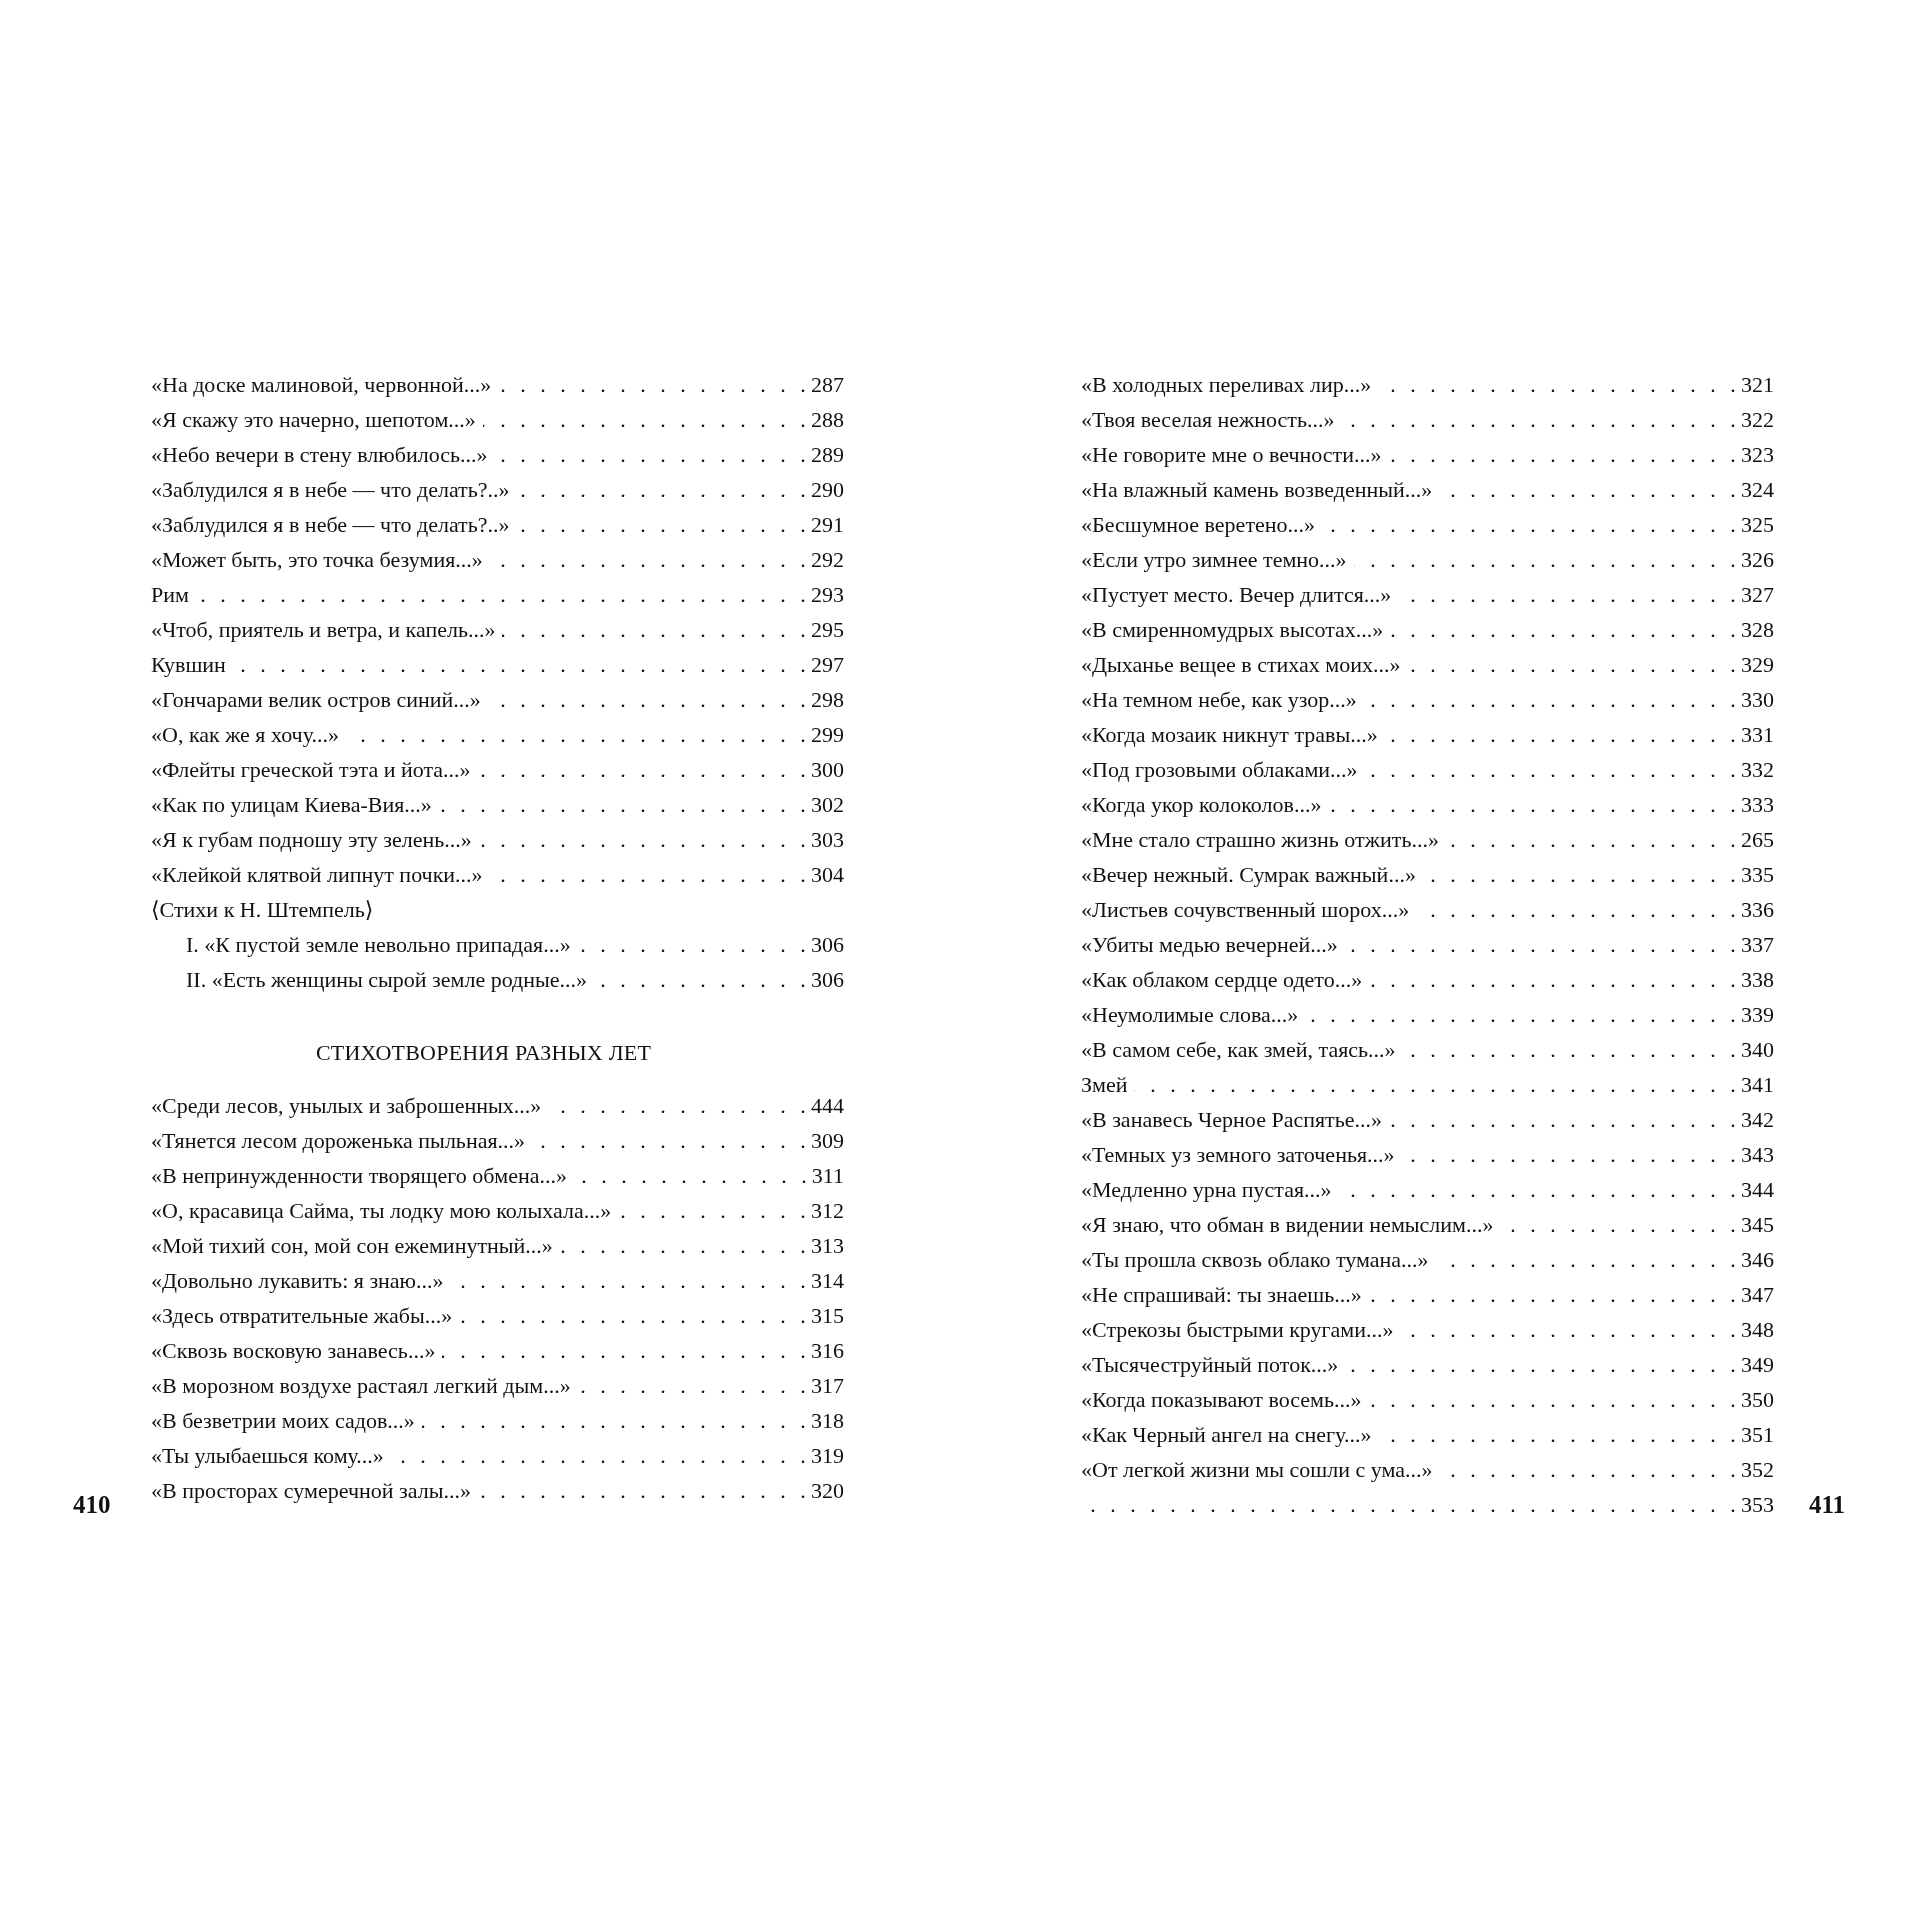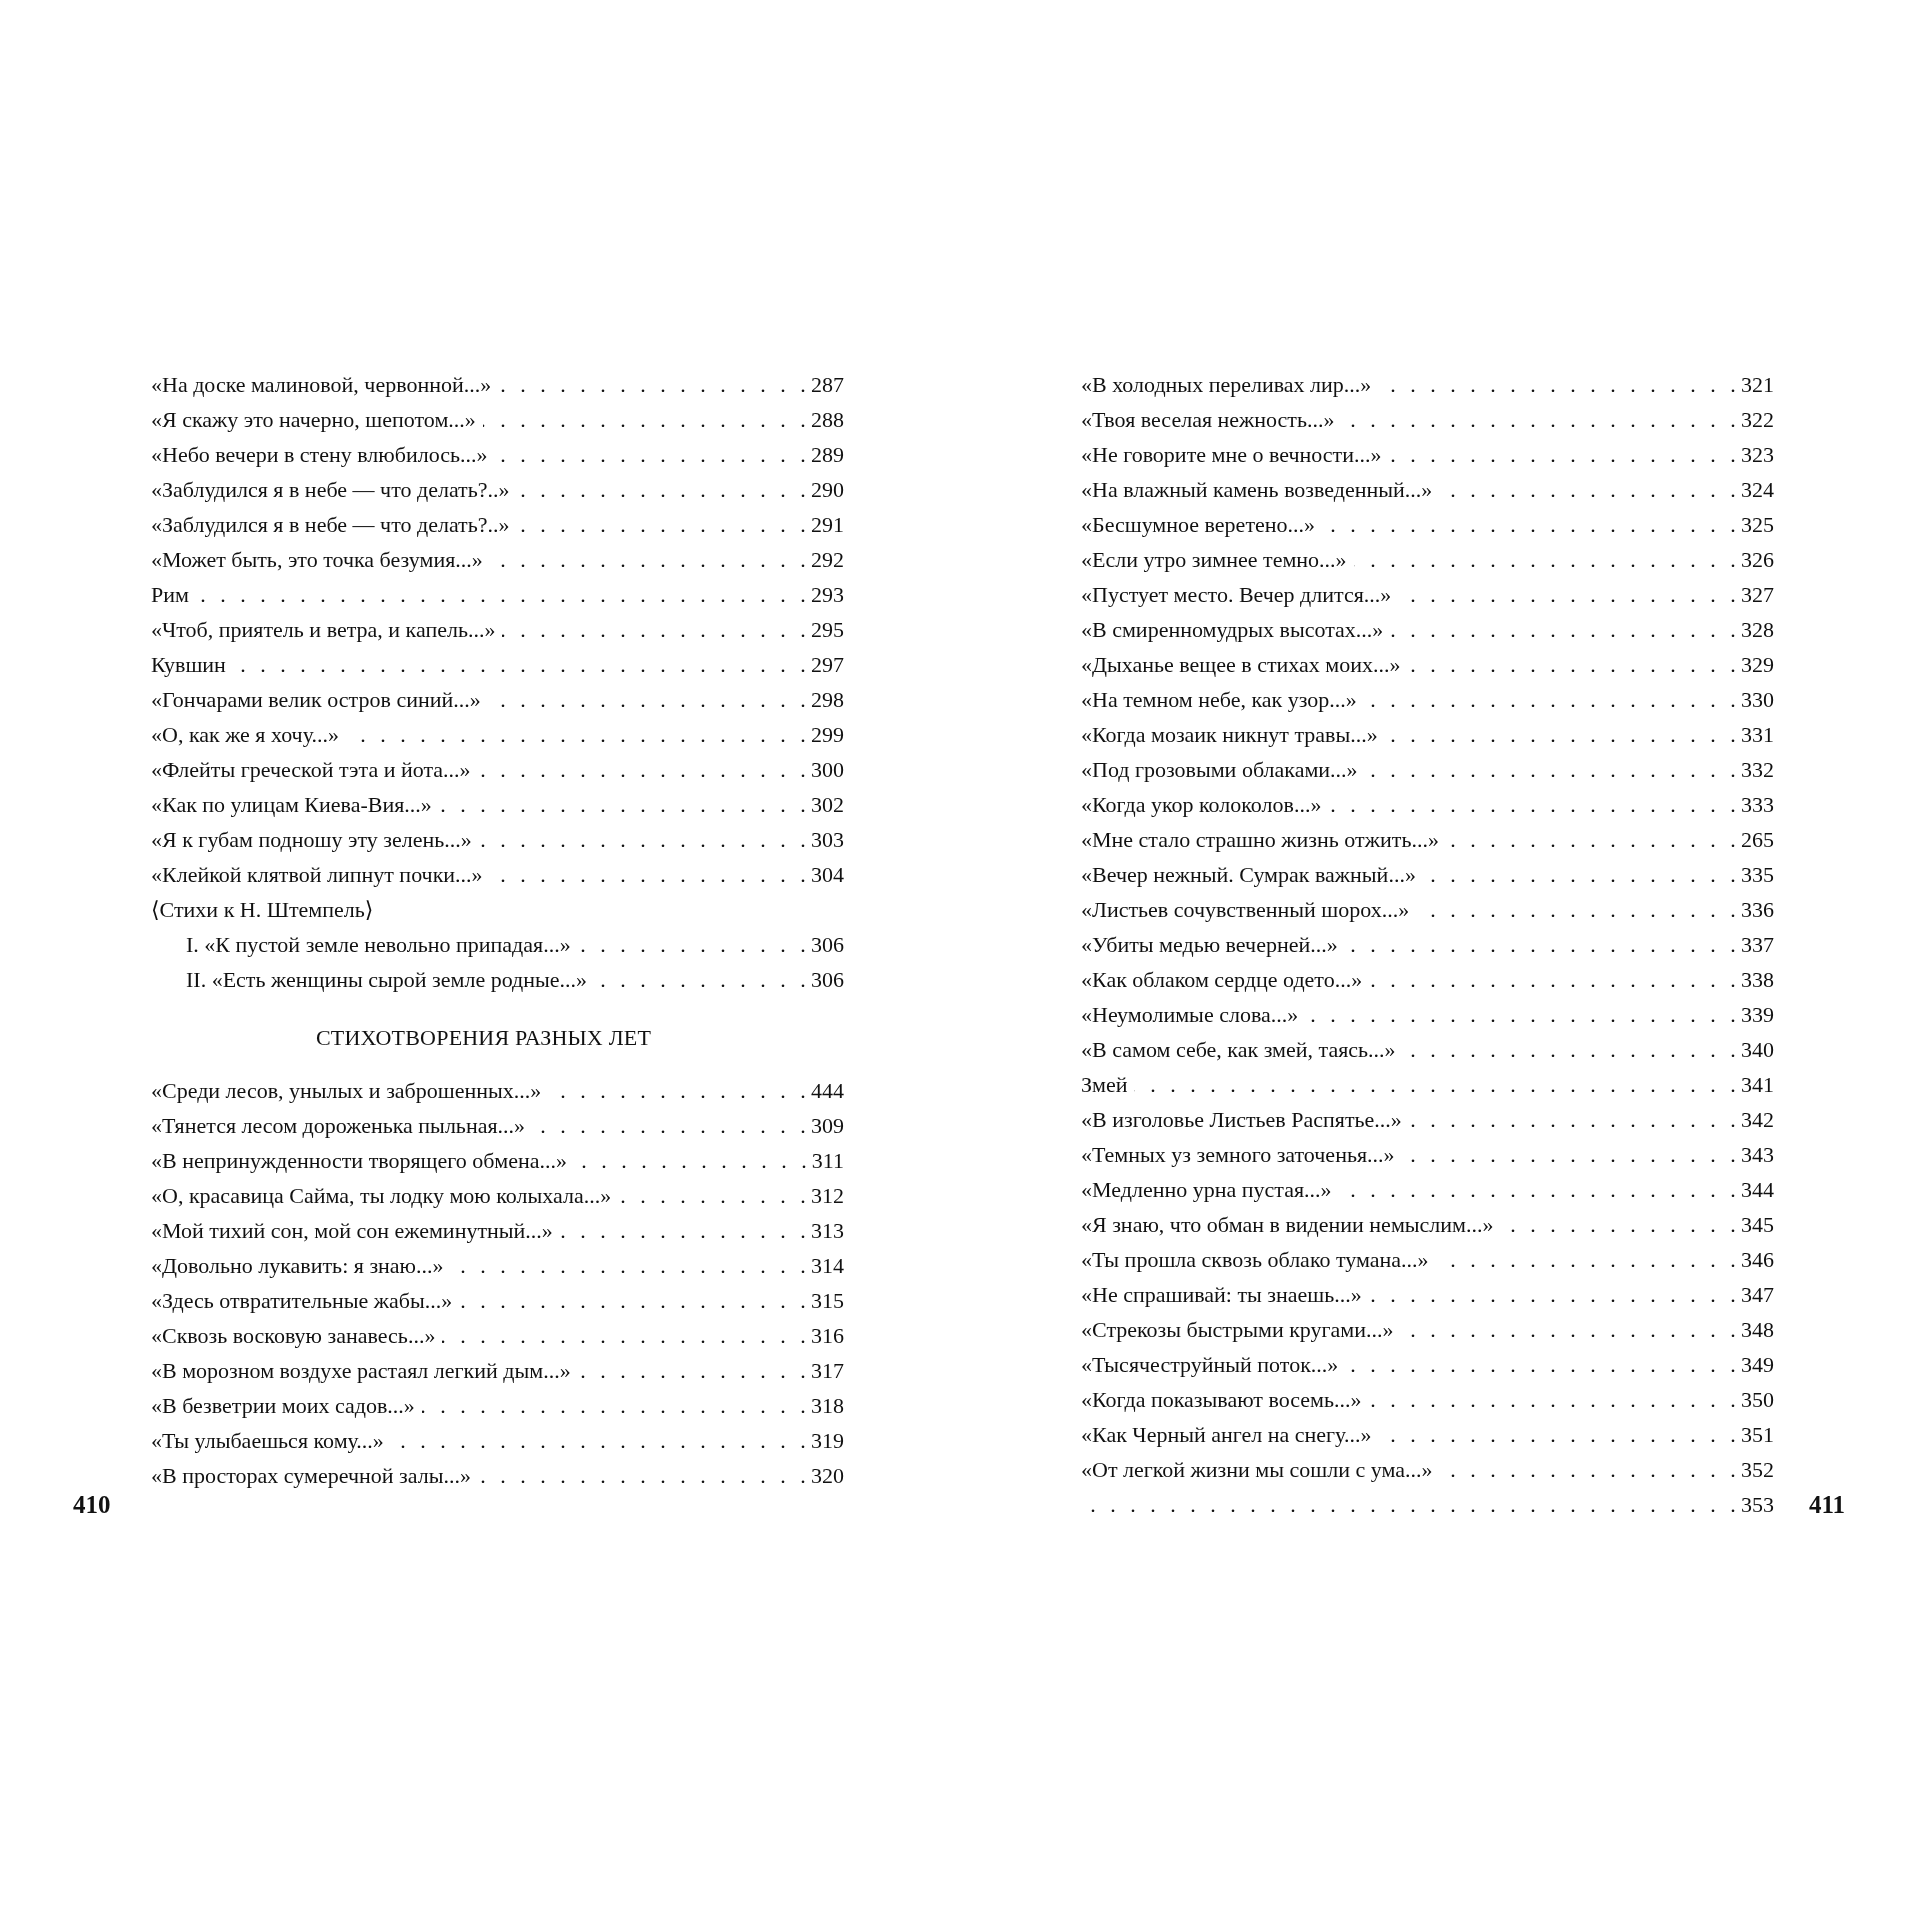--- a/index.html
+++ b/index.html
@@ -40,21 +40,21 @@
     letter-spacing: 4.5px;
     margin: 0 0.7px 0 7px;
     min-width: 0;
   }
   .leader span { direction: ltr; unicode-bidi: bidi-override; }
   .page { flex: 0 0 auto; }
   .section-heading {
     text-align: center;
     height: 35px;
     line-height: 35px;
-    margin-top: 23px;
+    margin-top: 38px;
     margin-bottom: 17.7px;
     padding-right: 28px;
     font-size: 22px;
     letter-spacing: 0.2px;
   }
   .folio {
     position: absolute;
     top: 1487px;
     font-weight: bold;
     font-size: 25px;
@@ -329,21 +329,21 @@
           <span class="title">«В самом себе, как змей, таясь...»</span>
           <span class="leader"><span>. . . . . . . . . . . . . . . . . . . . . . . . . . . . . . . . . . . . . . . . . . . . . . . . . . . . . . . . . . . . . . . . . . . . . . . . . . . . . . . . . . . . . . . . . . . . . . . . . . . . . . . . . . . . . . . . . . . . . . . . . . . . . . . . . . . . . . . . . . . . . . . . . . . . . . . . . . . . . . . . . . . . . . . . . . . . . . . . . . . . . . . . . . . . . . . . . . . . . . . . </span></span>
           <span class="page">340</span>
         </div>
         <div class="row">
           <span class="title">Змей</span>
           <span class="leader"><span>. . . . . . . . . . . . . . . . . . . . . . . . . . . . . . . . . . . . . . . . . . . . . . . . . . . . . . . . . . . . . . . . . . . . . . . . . . . . . . . . . . . . . . . . . . . . . . . . . . . . . . . . . . . . . . . . . . . . . . . . . . . . . . . . . . . . . . . . . . . . . . . . . . . . . . . . . . . . . . . . . . . . . . . . . . . . . . . . . . . . . . . . . . . . . . . . . . . . . . . . </span></span>
           <span class="page">341</span>
         </div>
         <div class="row">
-          <span class="title">«В изголовье Листьев Распятье...»</span>
+          <span class="title">«В занавесь Черное Распятье...»</span>
           <span class="leader"><span>. . . . . . . . . . . . . . . . . . . . . . . . . . . . . . . . . . . . . . . . . . . . . . . . . . . . . . . . . . . . . . . . . . . . . . . . . . . . . . . . . . . . . . . . . . . . . . . . . . . . . . . . . . . . . . . . . . . . . . . . . . . . . . . . . . . . . . . . . . . . . . . . . . . . . . . . . . . . . . . . . . . . . . . . . . . . . . . . . . . . . . . . . . . . . . . . . . . . . . . . </span></span>
           <span class="page">342</span>
         </div>
         <div class="row">
           <span class="title">«Темных уз земного заточенья...»</span>
           <span class="leader"><span>. . . . . . . . . . . . . . . . . . . . . . . . . . . . . . . . . . . . . . . . . . . . . . . . . . . . . . . . . . . . . . . . . . . . . . . . . . . . . . . . . . . . . . . . . . . . . . . . . . . . . . . . . . . . . . . . . . . . . . . . . . . . . . . . . . . . . . . . . . . . . . . . . . . . . . . . . . . . . . . . . . . . . . . . . . . . . . . . . . . . . . . . . . . . . . . . . . . . . . . . </span></span>
           <span class="page">343</span>
         </div>
         <div class="row">
           <span class="title">«Медленно урна пустая...»</span>

